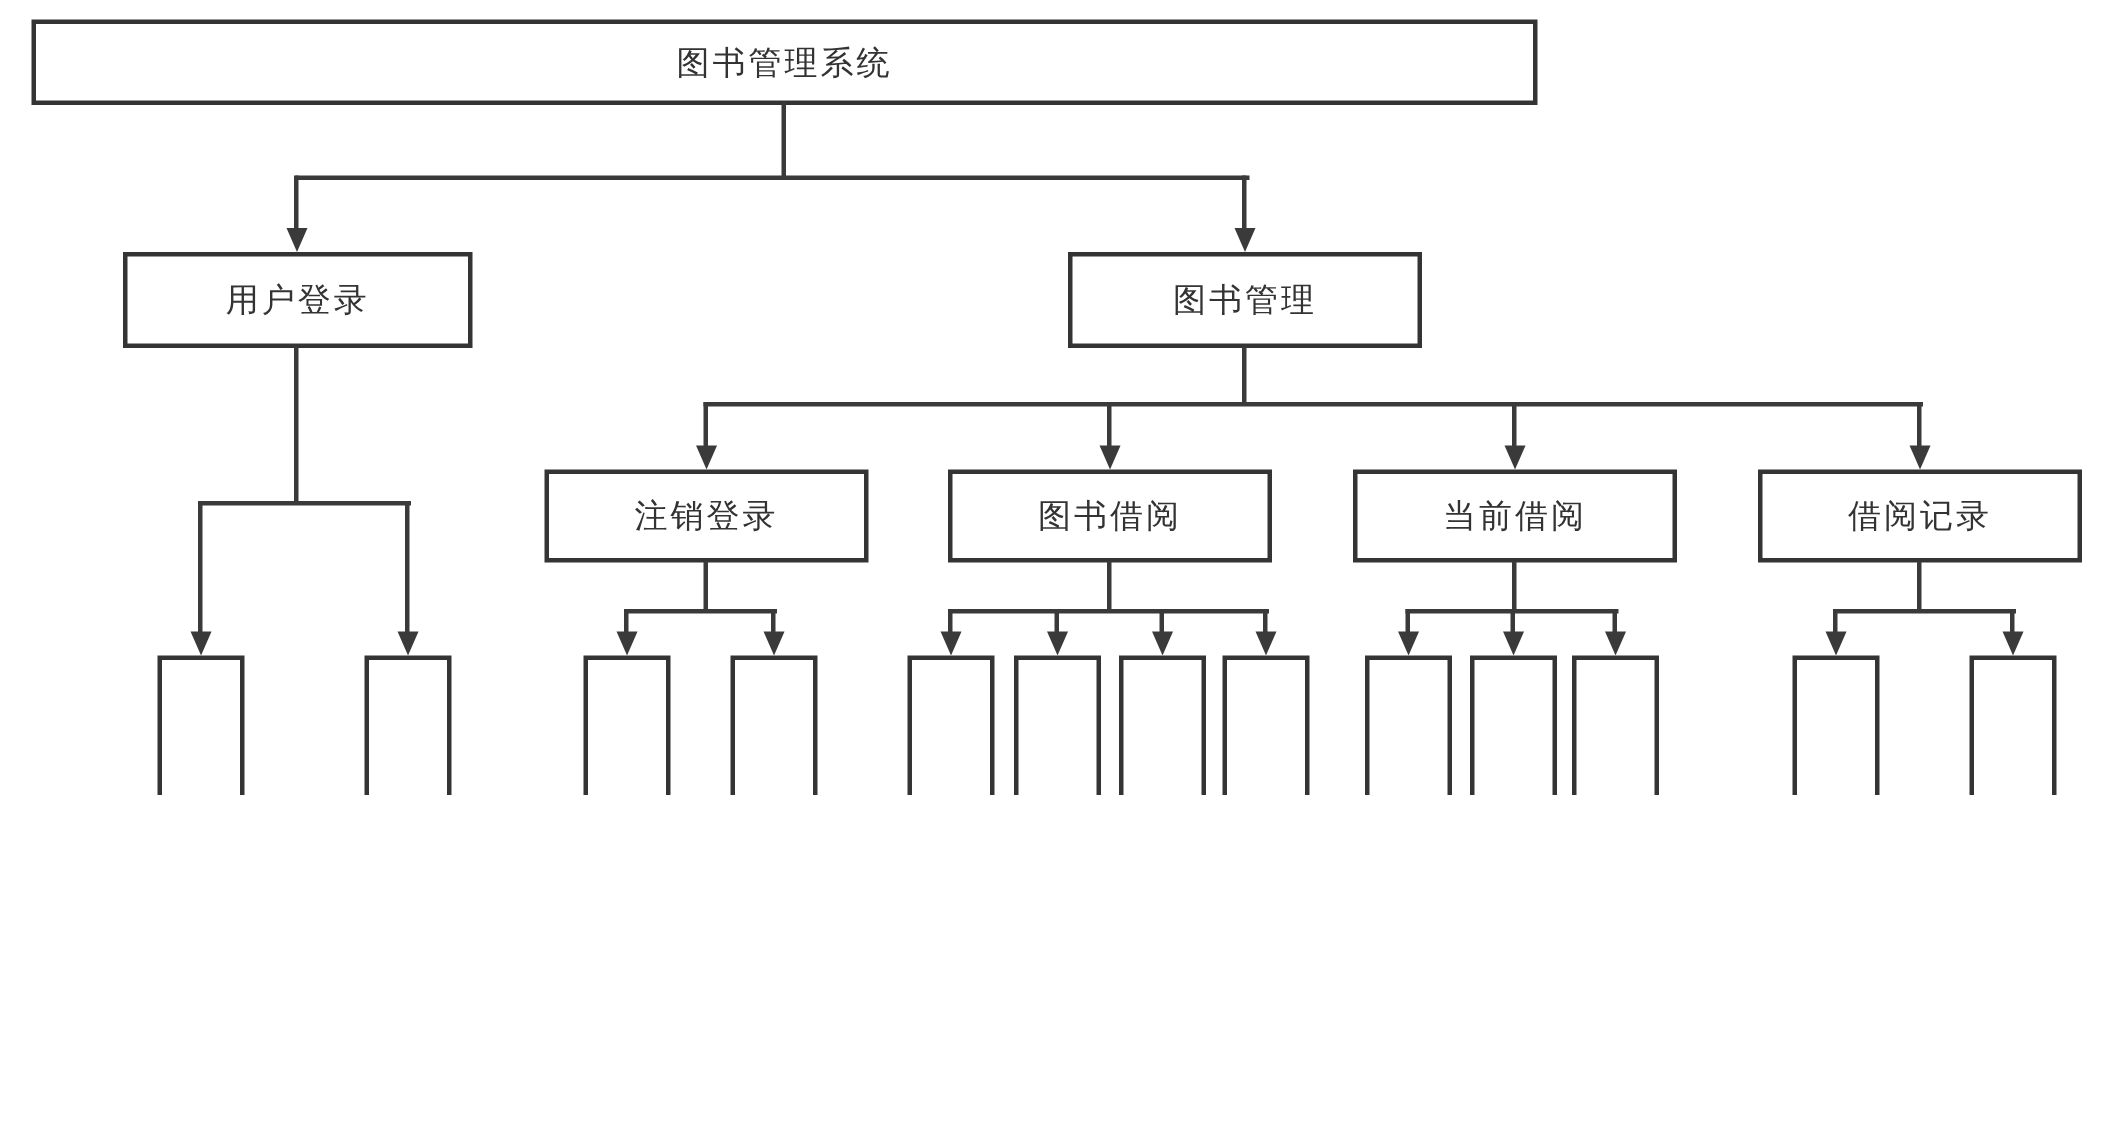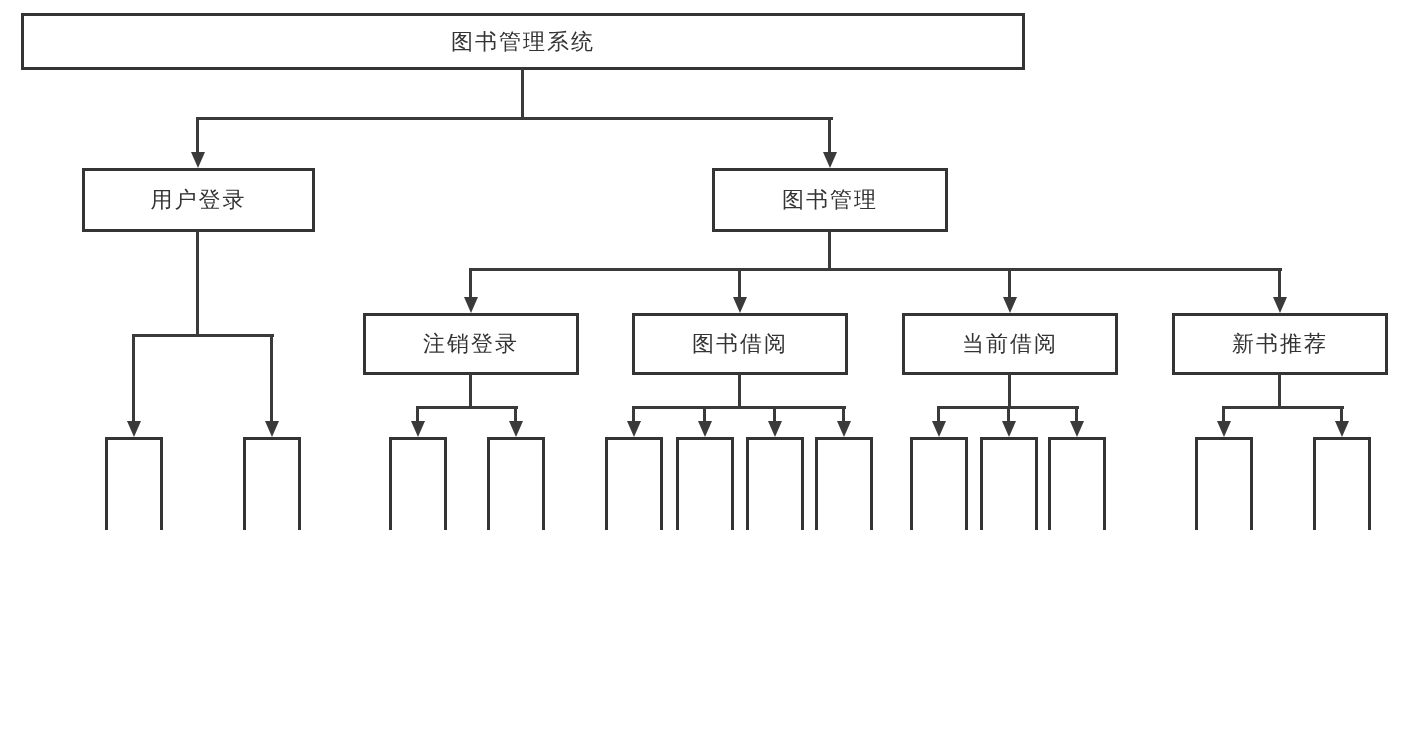--- a/index.html
+++ b/index.html
@@ -105,21 +105,21 @@
   <div class="box h" style="left:363px;top:313px;width:216px;height:62px">
     <span>注销登录</span>
   </div>
   <div class="box h" style="left:902px;top:313px;width:216px;height:62px">
     <span>当前借阅</span>
   </div>
   <div class="box h" style="left:632px;top:313px;width:216px;height:62px">
     <span>图书借阅</span>
   </div>
   <div class="box h" style="left:1172px;top:313px;width:216px;height:62px">
-    <span>新书推荐</span>
+    <span>借阅记录</span>
   </div>
 
   <div class="vline" style="left:469px;top:374px;height:34px"></div>
   <div class="hline" style="left:416px;top:406px;width:102px"></div>
   <div class="vline" style="left:416px;top:406px;height:17px"></div>
   <div class="arrow" style="left:411px;top:421px"></div>
   <div class="vline" style="left:514px;top:406px;height:17px"></div>
   <div class="arrow" style="left:509px;top:421px"></div>
 
   <div class="vline" style="left:738px;top:374px;height:34px"></div>

